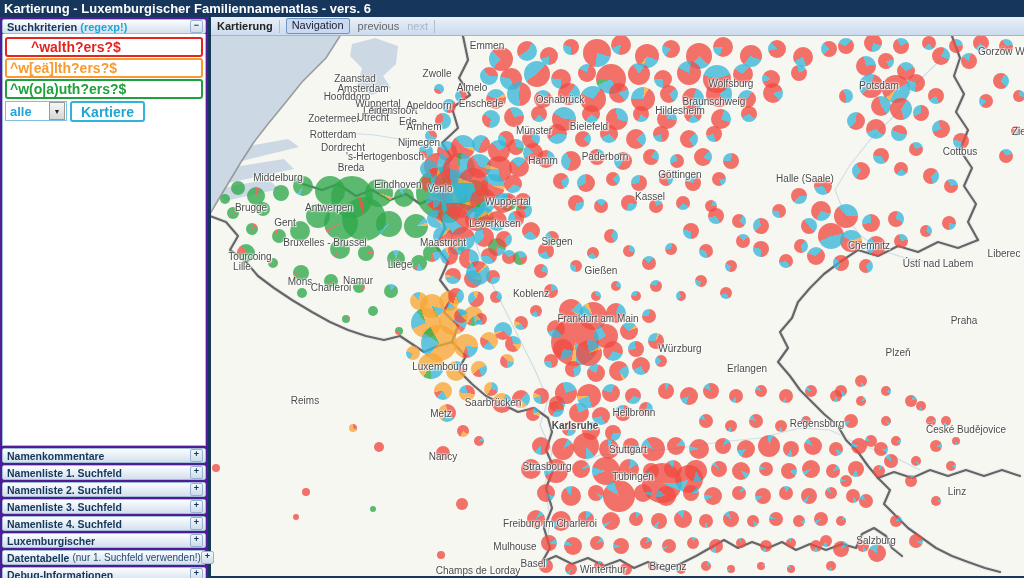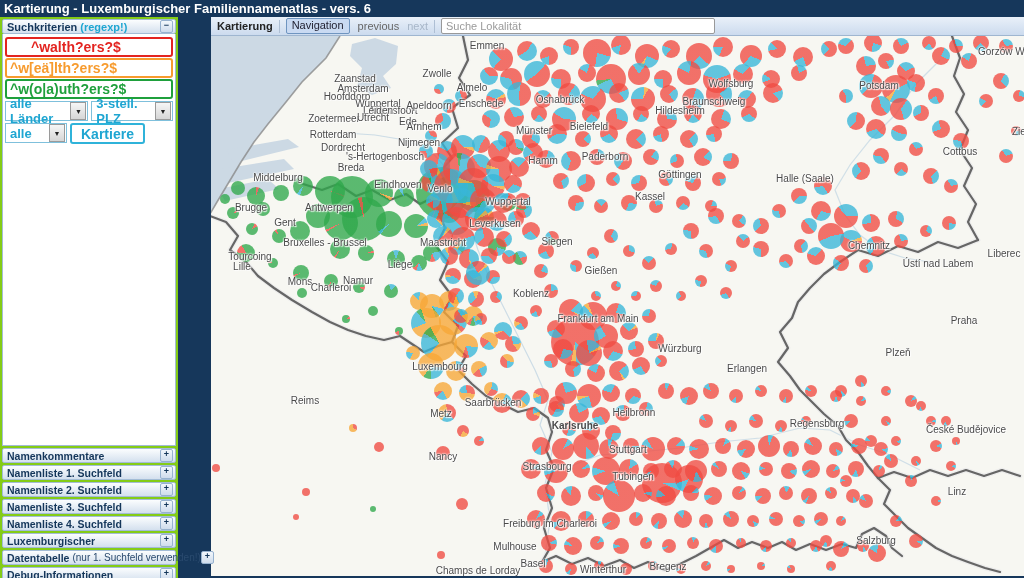--- a/index.html
+++ b/index.html
@@ -2,21 +2,21 @@
 <html><head>
 <meta charset="utf-8">
 <style>
   html,body{margin:0;padding:0;}
   body{width:1024px;height:578px;position:relative;overflow:hidden;background:#16375b;
        font-family:"Liberation Sans",sans-serif;-webkit-font-smoothing:antialiased;}
   
   .titlebar{position:absolute;left:0;top:0;right:0;height:17px;background:#16375b;color:#fff;
             font-size:13px;font-weight:bold;line-height:17px;padding-left:4px;z-index:50;}
   
-  .sidebar{position:absolute;left:0;top:17px;width:178px;bottom:0;background:#84cc16;
+  .sidebar{position:absolute;left:0;top:17px;width:208px;bottom:0;background:#4c1d95;
            padding:2px;box-sizing:border-box;z-index:40;}
   .panel-header{height:15px;background:linear-gradient(#fbfdfe,#d4e0ee);border:1px solid #a3bcd6;
                 border-radius:2px;display:flex;align-items:center;font-size:11px;font-weight:bold;
                 color:#14365a;padding:0 2px 0 4px;box-sizing:border-box;}
   .panel-header .hint{color:#1fa6d2;margin-left:3px;}
   .tool-btn{margin-left:auto;width:11px;height:11px;background:linear-gradient(#f2f7fc,#cfdcec);
             border:1px solid #97b2cf;border-radius:2px;font-size:9px;line-height:9px;text-align:center;
             color:#14365a;cursor:pointer;flex:0 0 auto;}
   .sk-body{background:#fff;border:1px solid #a3bcd6;border-top:none;height:412px;
            padding:3px 2px 2px;box-sizing:border-box;}
@@ -79,30 +79,20 @@
     <span>Suchkriterien</span>
     <span class="hint">(regexp!)</span>
     <span class="tool-btn">−</span>
   </div>
 
   <div class="sk-body">
     <input class="regex-input" value="^walth?ers?$" style="border-color: rgb(227, 36, 32); color: rgb(227, 36, 32); padding-left: 24px;">
     <input class="regex-input" value="^w[eä]lth?ers?$" style="border-color: rgb(247, 155, 46); color: rgb(247, 155, 46);">
     <input class="regex-input" value="^w(o|a)uth?ers?$" style="border-color: rgb(31, 160, 60); color: rgb(31, 160, 60);">
 
-    <div class="sel-row">
-      <div class="sel" style="width:98px">
-        <span>alle Länder</span>
-        <span class="arrowbtn">▼</span>
-      </div>
-      <div class="sel" style="width:96px">
-        <span>3-stell. PLZ</span>
-        <span class="arrowbtn">▼</span>
-      </div>
-    </div>
 
     <div class="sel-row">
       <div class="sel" style="width:62px">
         <span>alle</span>
         <span class="arrowbtn">▼</span>
       </div>
       <button class="kartiere">Kartiere</button>
     </div>
   </div>
 
@@ -157,21 +147,20 @@
   </div>
 </div>
 
 <div class="maptoolbar">
   <span class="tab-active">Kartierung</span>
   <span class="tdiv"></span>
   <span class="navbtn">Navigation</span>
   <span class="linkbtn">previous</span>
   <span class="linkbtn disabled">next</span>
   <span class="tdiv"></span>
-  <input class="searchbox" placeholder="Suche Lokalität" style="">
 </div>
 
 <div class="map-area">
   <div class="map-inner">
 
     <svg width="1024" height="578" viewBox="0 0 1024 578">
 
       <polygon points="210,36 340,36 326,58 302,82 286,102 268,124 254,142 241,162 229,182 217,202 210,214" fill="#ccd9e4"></polygon>
       <polygon points="352,44 375,38 398,46 396,64 383,76 391,88 372,95 357,87 362,68 350,56" fill="#ccd9e4"></polygon>
       <polygon points="226,150 288,139 299,147 234,163" fill="#ccd9e4"></polygon>

